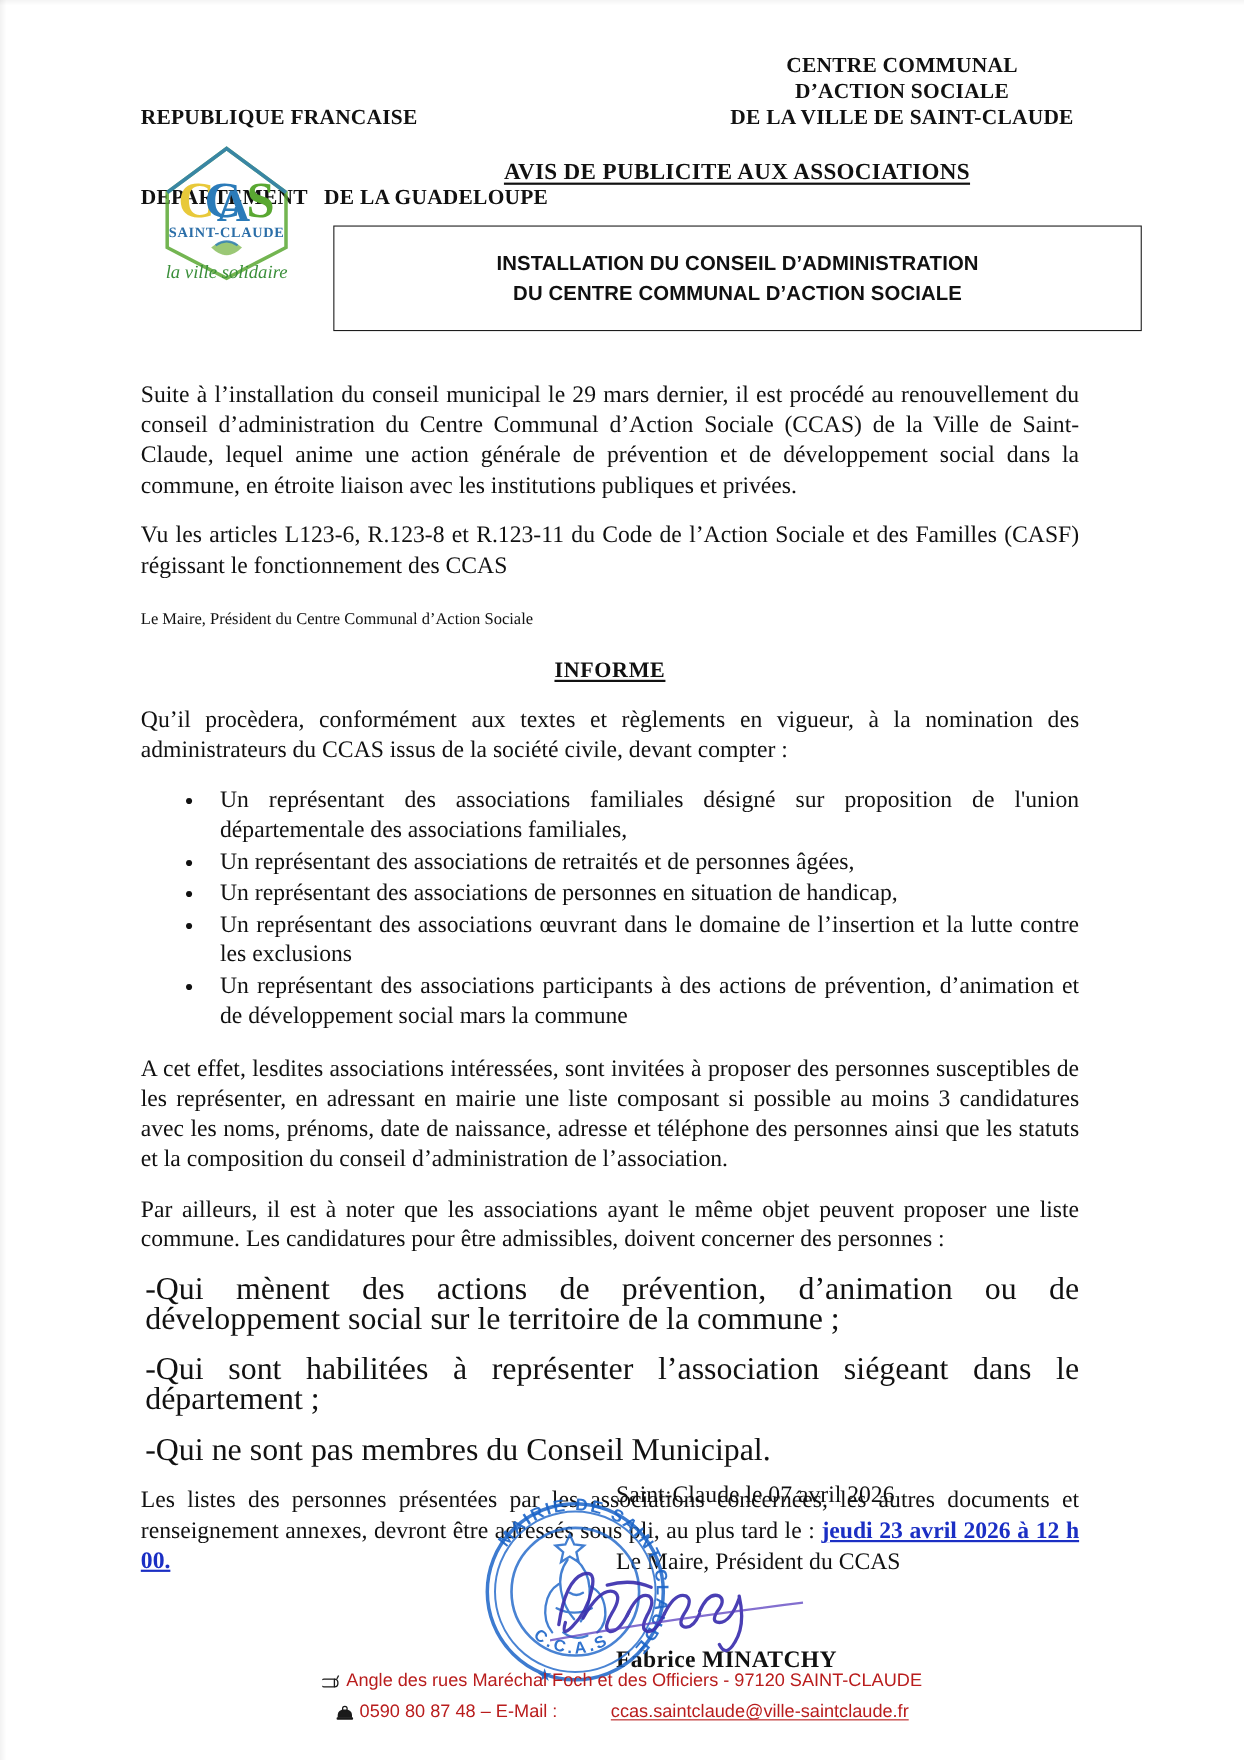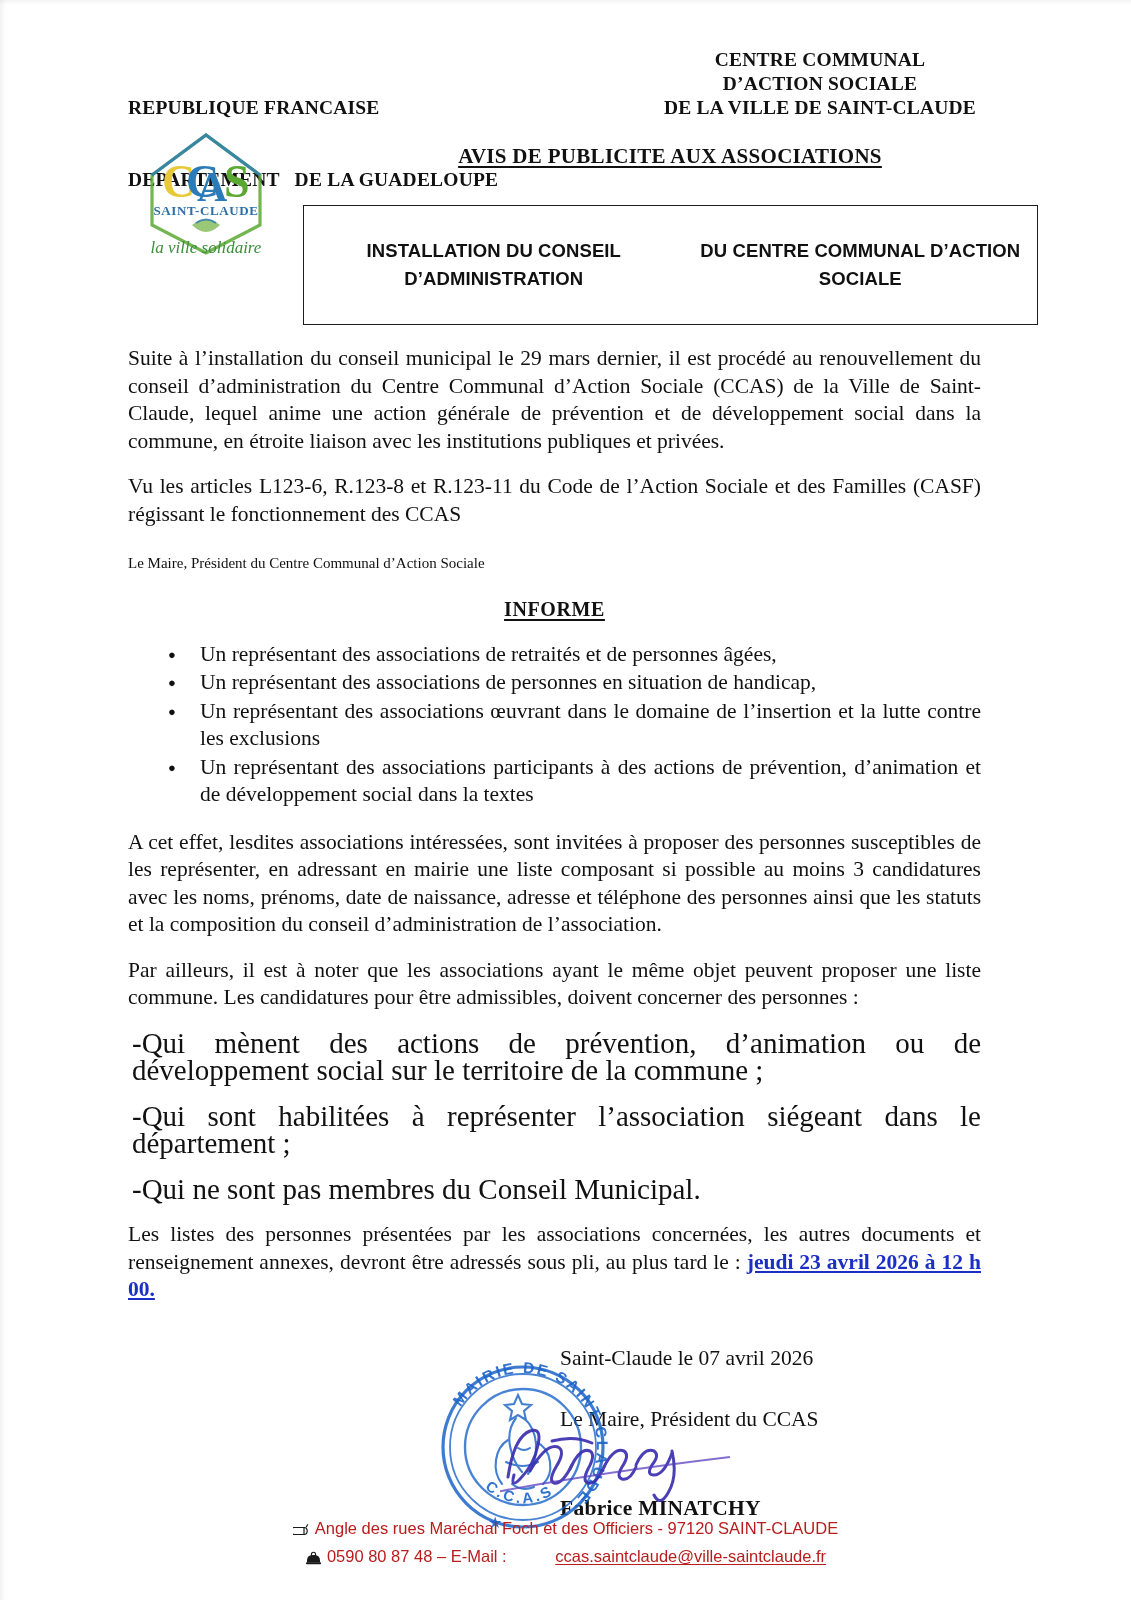--- a/index.html
+++ b/index.html
@@ -77,25 +77,25 @@
     text-decoration: underline;
     text-underline-offset: 3px;
   }
 
   
   .title-box {
     position: absolute;
     left: 303px;
     top: 205px;
     width: 735px;
-    height: 120px;
+    height: 96px;
     border: 1.4px solid #1d1d1d;
     box-sizing: border-box;
     display: flex;
-    flex-direction: row;
+    flex-direction: column;
     align-items: center;
     justify-content: center;
   }
   .title-box-line {
     font-family: "Liberation Sans", sans-serif;
     font-weight: bold;
     font-size: 18.5px;
     line-height: 28px;
     letter-spacing: 0.1px;
     text-align: center;
@@ -304,26 +304,28 @@
   <div class="body-area">
 
     <p class="para">Suite à l’installation du conseil municipal le 29 mars dernier, il est procédé au renouvellement du conseil d’administration du Centre Communal d’Action Sociale (CCAS) de la Ville de Saint-Claude, lequel anime une action générale de prévention et de développement social dans la commune, en étroite liaison avec les institutions publiques et privées.</p>
 
     <p class="para">Vu les articles L123-6, R.123-8 et R.123-11 du Code de l’Action Sociale et des Familles (CASF) régissant le fonctionnement des CCAS</p>
 
     <div class="center-line">Le Maire, Président du Centre Communal d’Action Sociale</div>
 
     <div class="informe">INFORME</div>
 
+    <p class="para">Qu’il procèdera, conformément aux textes et règlements en vigueur, à la nomination des administrateurs du CCAS issus de la société civile, devant compter :</p>
 
     <ul class="bullets">
+      <li>Un représentant des associations familiales désigné sur proposition de l'union départementale des associations familiales,</li>
       <li>Un représentant des associations de retraités et de personnes âgées,</li>
       <li>Un représentant des associations de personnes en situation de handicap,</li>
       <li>Un représentant des associations œuvrant dans le domaine de l’insertion et la lutte contre les exclusions</li>
-      <li>Un représentant des associations participants à des actions de prévention, d’animation et de développement social dans la textes</li>
+      <li>Un représentant des associations participants à des actions de prévention, d’animation et de développement social mars la commune</li>
     </ul>
 
     <p class="para">A cet effet, lesdites associations intéressées, sont invitées à proposer des personnes susceptibles de les représenter, en adressant en mairie une liste composant si possible au moins 3 candidatures avec les noms, prénoms, date de naissance, adresse et téléphone des personnes ainsi que les statuts et la composition du conseil d’administration de l’association.</p>
 
     <p class="para">Par ailleurs, il est à noter que les associations ayant le même objet peuvent proposer une liste commune. Les candidatures pour être admissibles, doivent concerner des personnes :</p>
 
     <div class="dash-line">-Qui mènent des actions de prévention, d’animation ou de développement social sur le territoire de la commune ;</div>
     <div class="dash-line">-Qui sont habilitées à représenter l’association siégeant dans le département ;</div>
     <div class="dash-line">-Qui ne sont pas membres du Conseil Municipal.</div>
 

